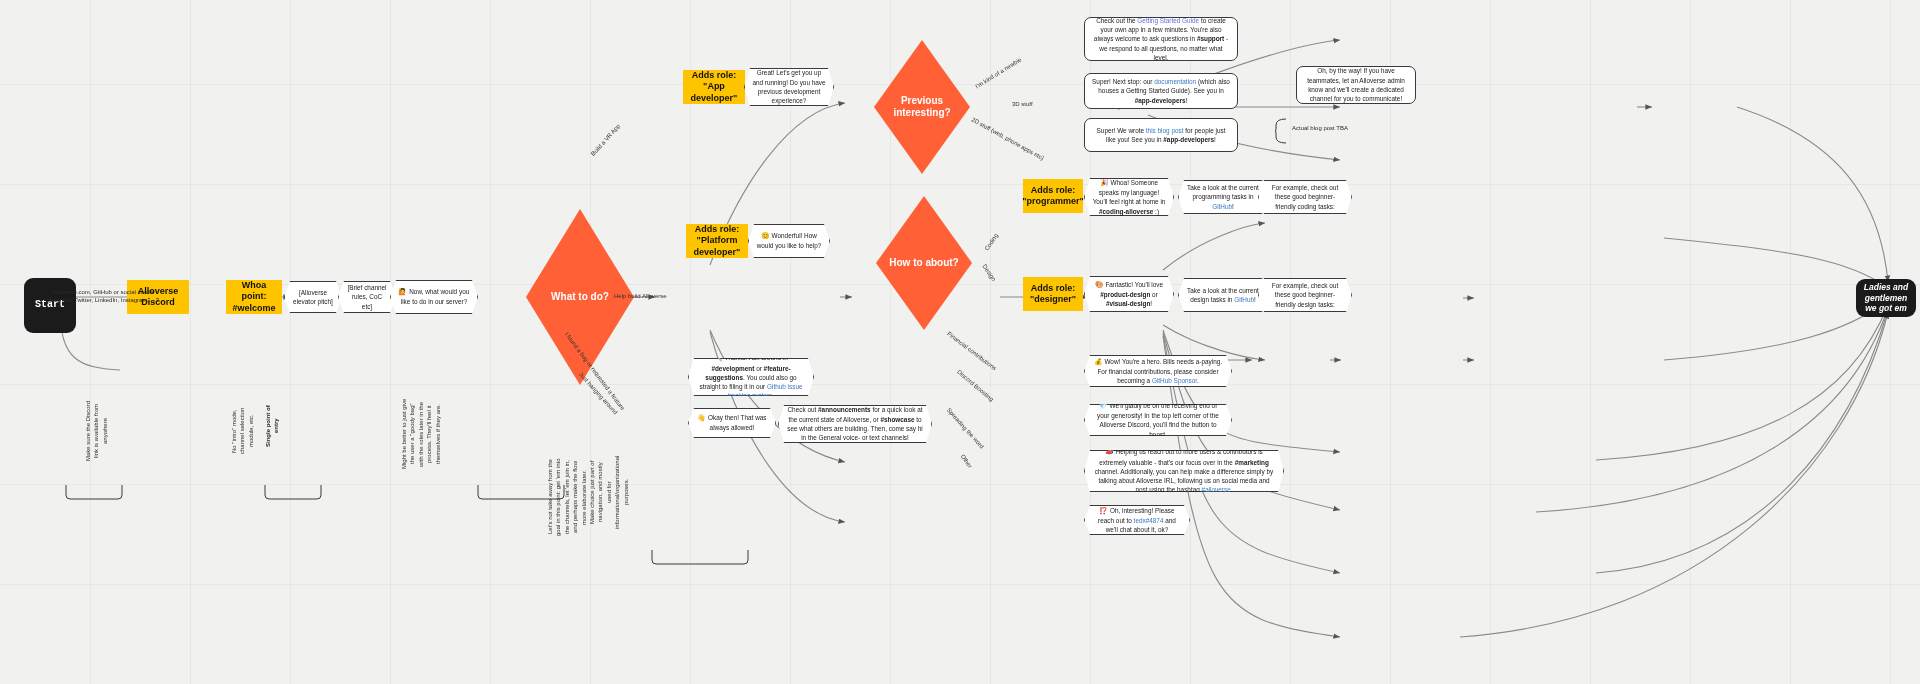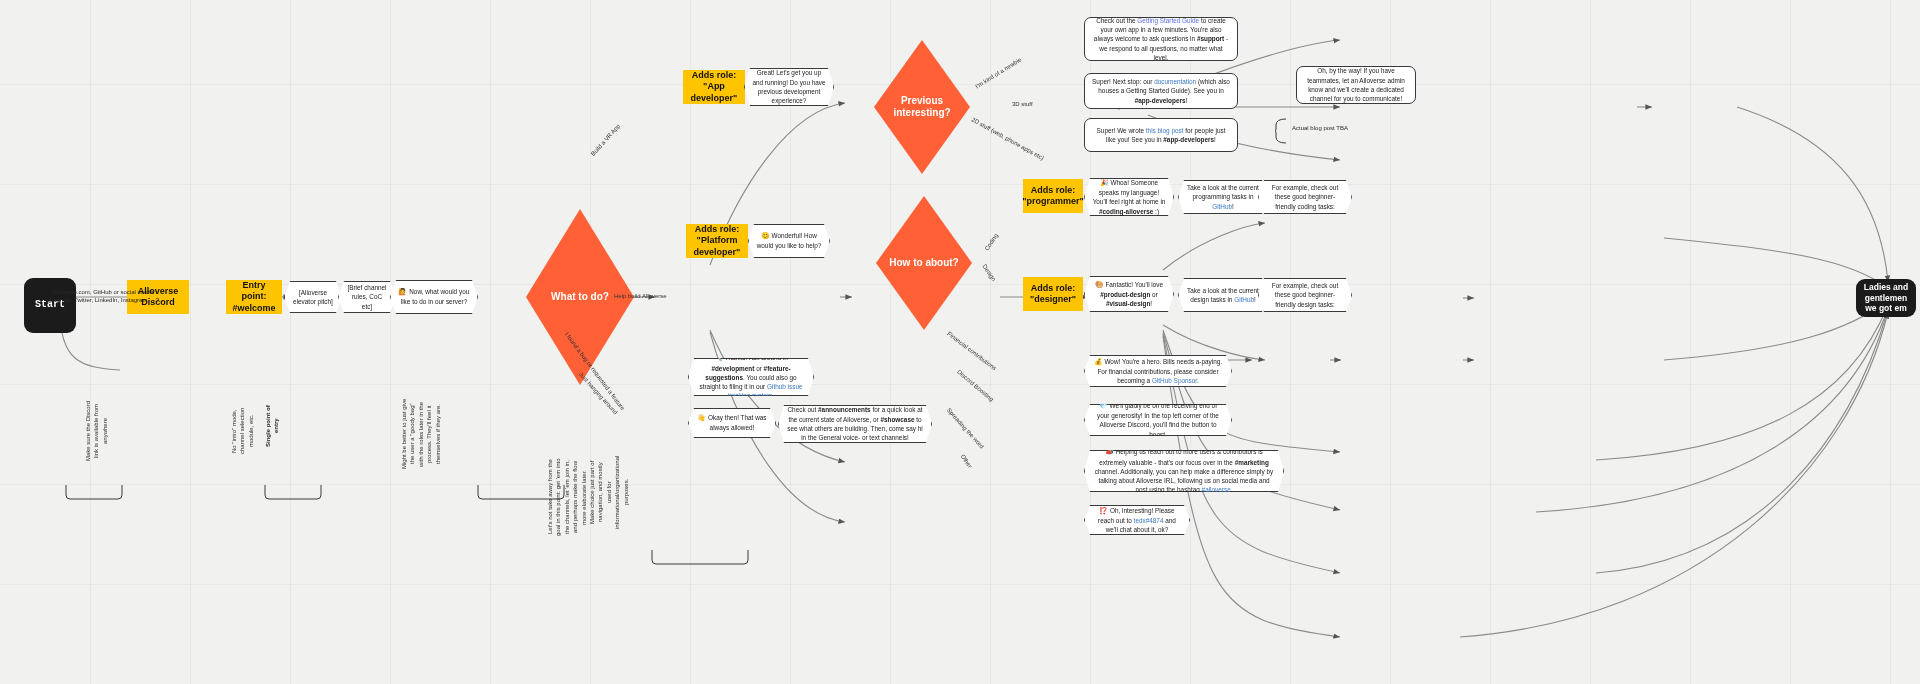--- a/index.html
+++ b/index.html
@@ -136,21 +136,21 @@
     <path d="M88,490 L88,500 Q88,504 92,504 L170,504 Q174,504 174,500 L174,490" transform="translate(390,-5)"></path>
     <path d="M88,490 L88,500 Q88,504 92,504 L180,504 Q184,504 184,500 L184,490" transform="translate(564,60)"></path>
   </g>
 </svg>
 
 <div class="node terminal" style="left:24px;top:278px;width:52px;height:55px;font-family:Liberation Mono, monospace;">Start</div>
 
 <div class="node ybox" style="left:127px;top:280px;width:62px;height:34px;white-space:pre-line;">Alloverse
 Discord</div>
 
-<div class="node ybox" style="left:226px;top:280px;width:56px;height:34px;white-space:pre-line;">Entry point:
+<div class="node ybox" style="left:226px;top:280px;width:56px;height:34px;white-space:pre-line;">Whoa point:
 #welcome</div>
 
 <div class="node hexbub" style="left:284px;top:281px;width:58px;height:32px;">[Alloverse elevator pitch]</div>
 
 <div class="node hexbub" style="left:338px;top:281px;width:58px;height:32px;">[Brief channel rules, CoC etc]</div>
 
 <div class="node hexbub" style="left:390px;top:280px;width:88px;height:34px;">
   <span><span class="emoji">🙋</span>
   <span>Now, what would you like to do in our server?</span></span>
 </div>
@@ -262,21 +262,21 @@
     <span>Helping us reach out to more users &amp; contributors is extremely valuable - that's our focus over in the </span><b>#marketing</b><span> channel. Additionally, you can help make a difference simply by talking about Alloverse IRL, following us on social media and post using the hashtag </span><span class="lnk2">#alloverse</span><span>.</span>
   </span>
 </div>
 
 <div class="node hexbub" style="left:1084px;top:505px;width:106px;height:30px;">
   <span><span class="emoji">⁉️</span>
     <span>Oh, interesting! Please reach out to </span><span class="lnk2">tedx#4874</span><span> and we'll chat about it, ok?</span>
   </span>
 </div>
 
-<div class="node terminal" style="left:1856px;top:279px;width:60px;height:38px;font-size:8.5px;">Ladies and gentlemen we got em</div>
+<div class="node terminal" style="left:1856px;top:279px;width:60px;height:38px;font-size:8.5px;font-style:italic;">Ladies and gentlemen we got em</div>
 
 <div class="edgelabel" style="left:592px;top:152px;transform:rotate(-48deg);">Build a VR App</div>
 <div class="edgelabel" style="left:614px;top:293px;">Help build Alloverse</div>
 <div class="edgelabel" style="left:566px;top:330px;transform:rotate(53deg);">I found a bug or requested a feature</div>
 <div class="edgelabel" style="left:580px;top:370px;transform:rotate(48deg);">Just hanging around</div>
 <div class="edgelabel" style="left:976px;top:84px;transform:rotate(-32deg);">I'm kind of a newbie</div>
 <div class="edgelabel" style="left:1012px;top:101px;">3D stuff</div>
 <div class="edgelabel" style="left:972px;top:116px;transform:rotate(29deg);">2D stuff (web, phone apps etc)</div>
 <div class="edgelabel" style="left:986px;top:247px;transform:rotate(-56deg);">Coding</div>
 <div class="edgelabel" style="left:984px;top:262px;transform:rotate(56deg);">Design</div>

